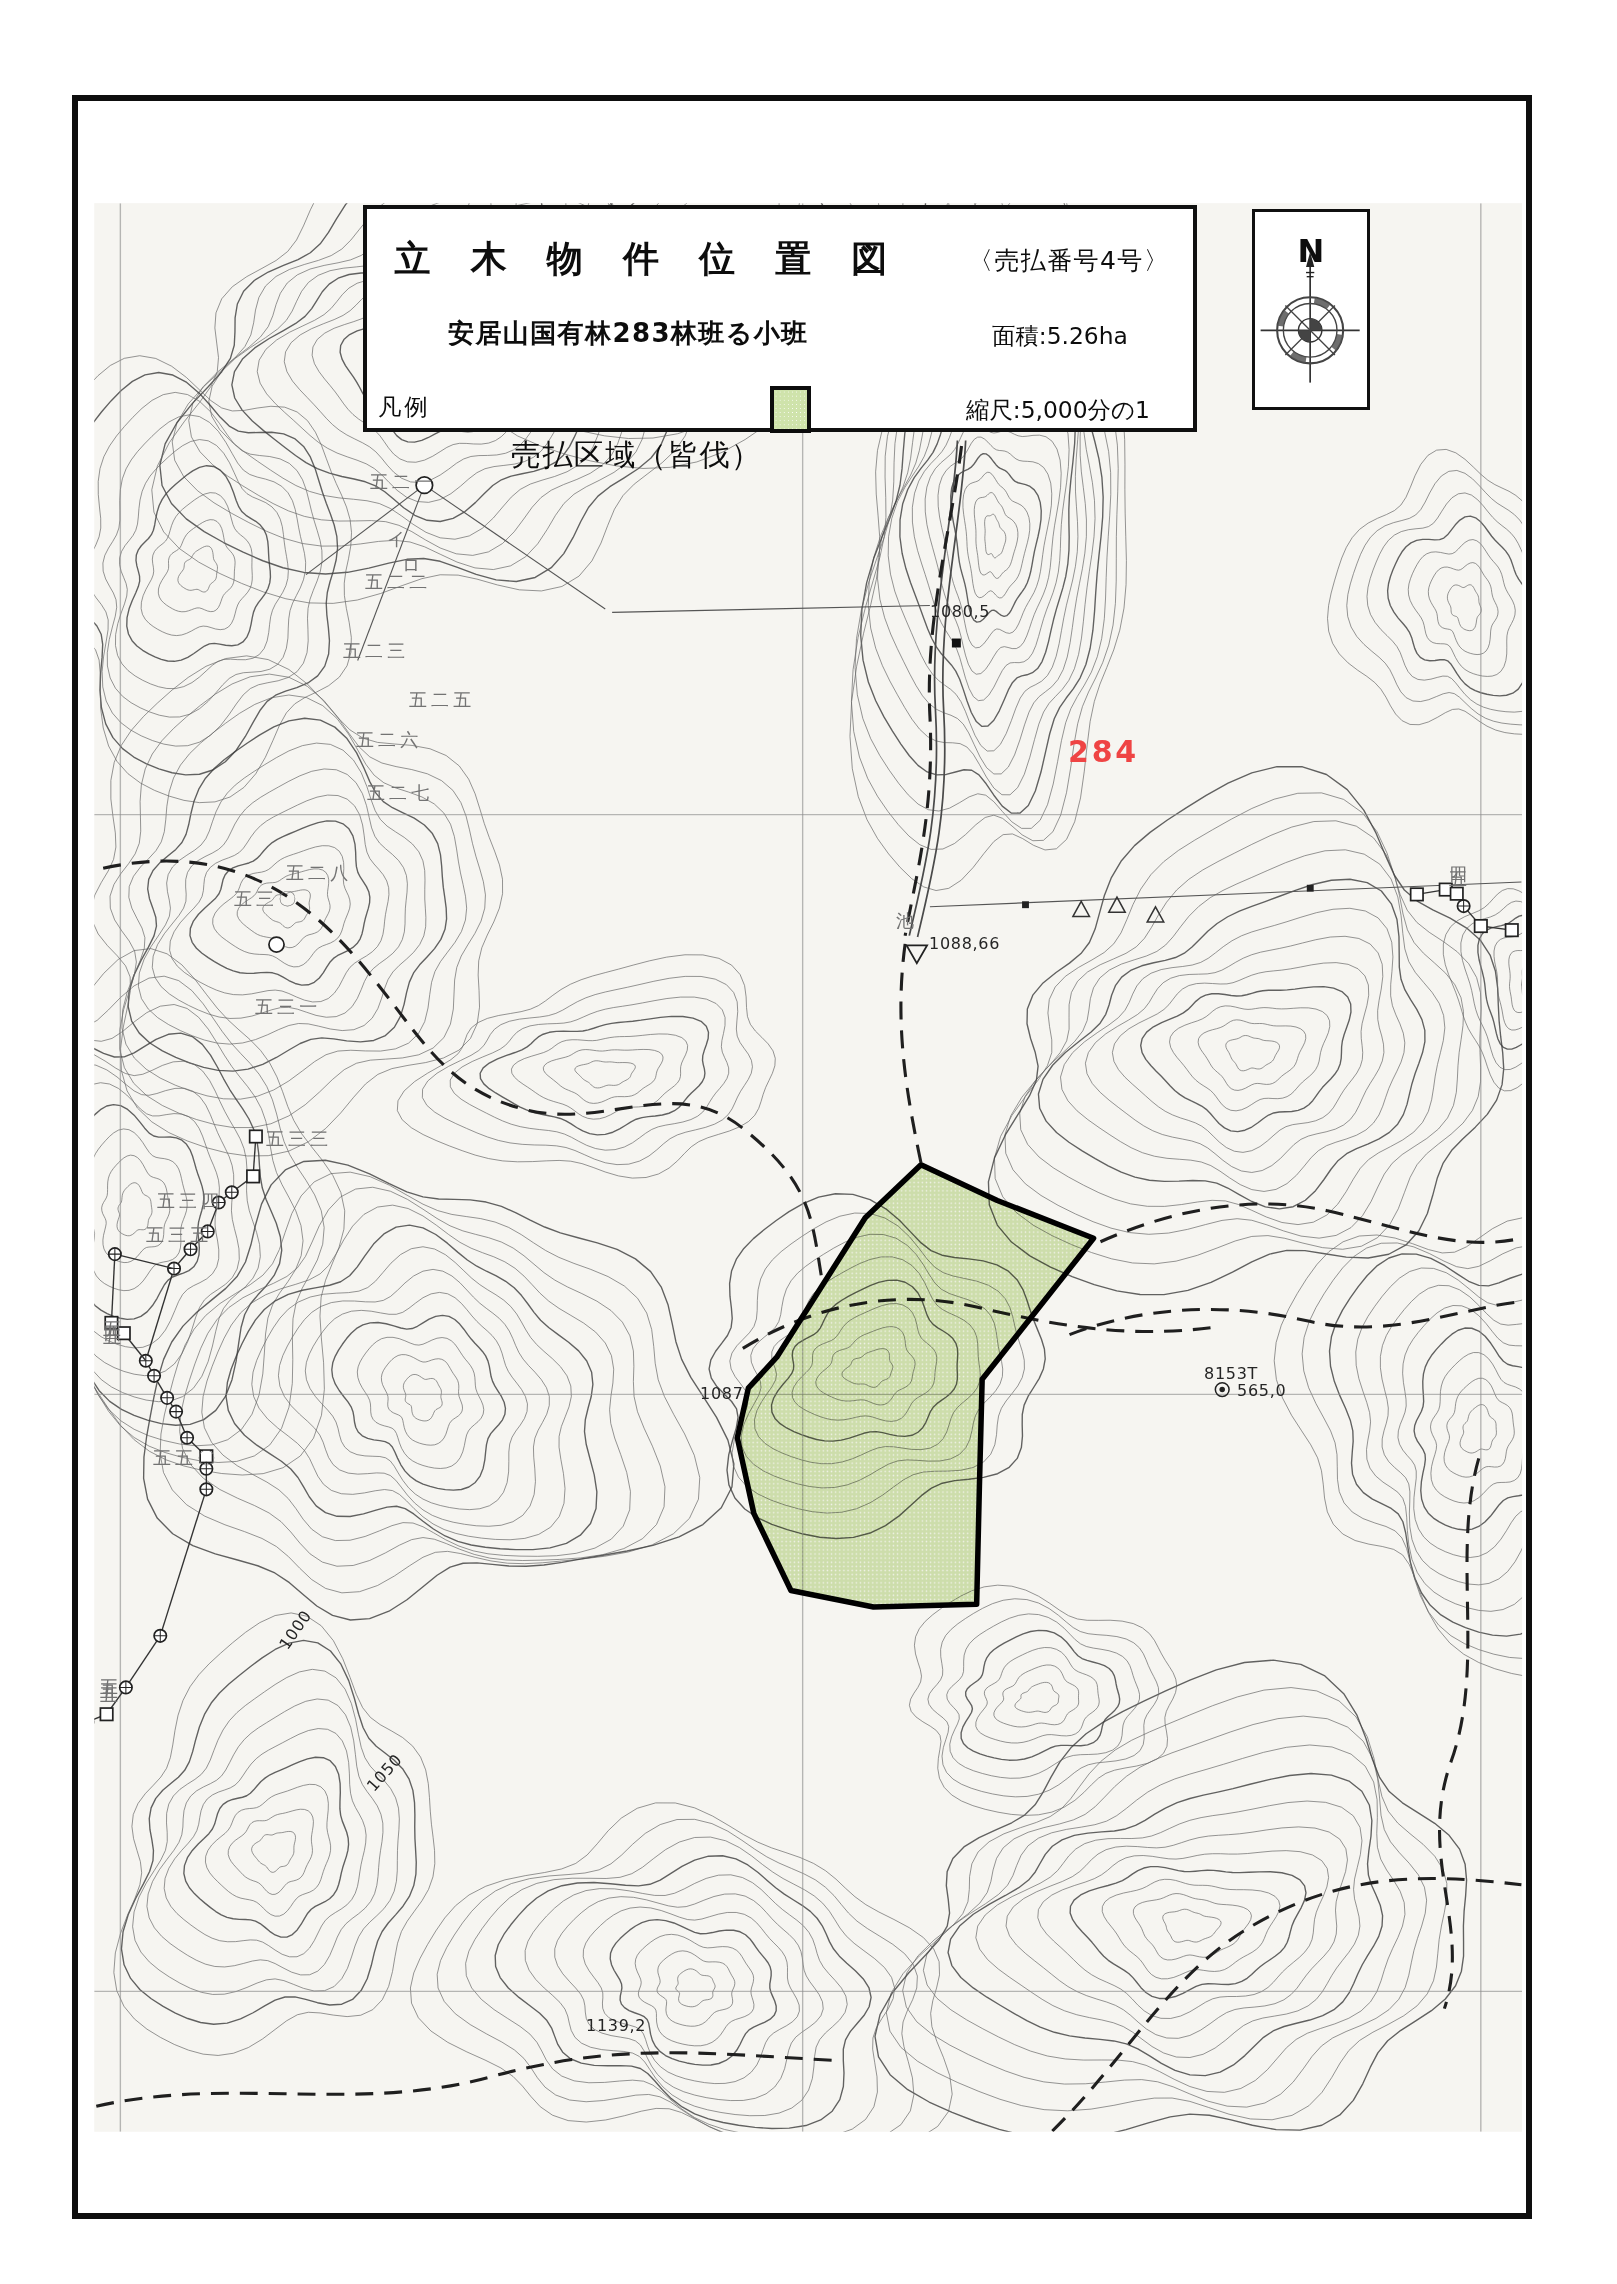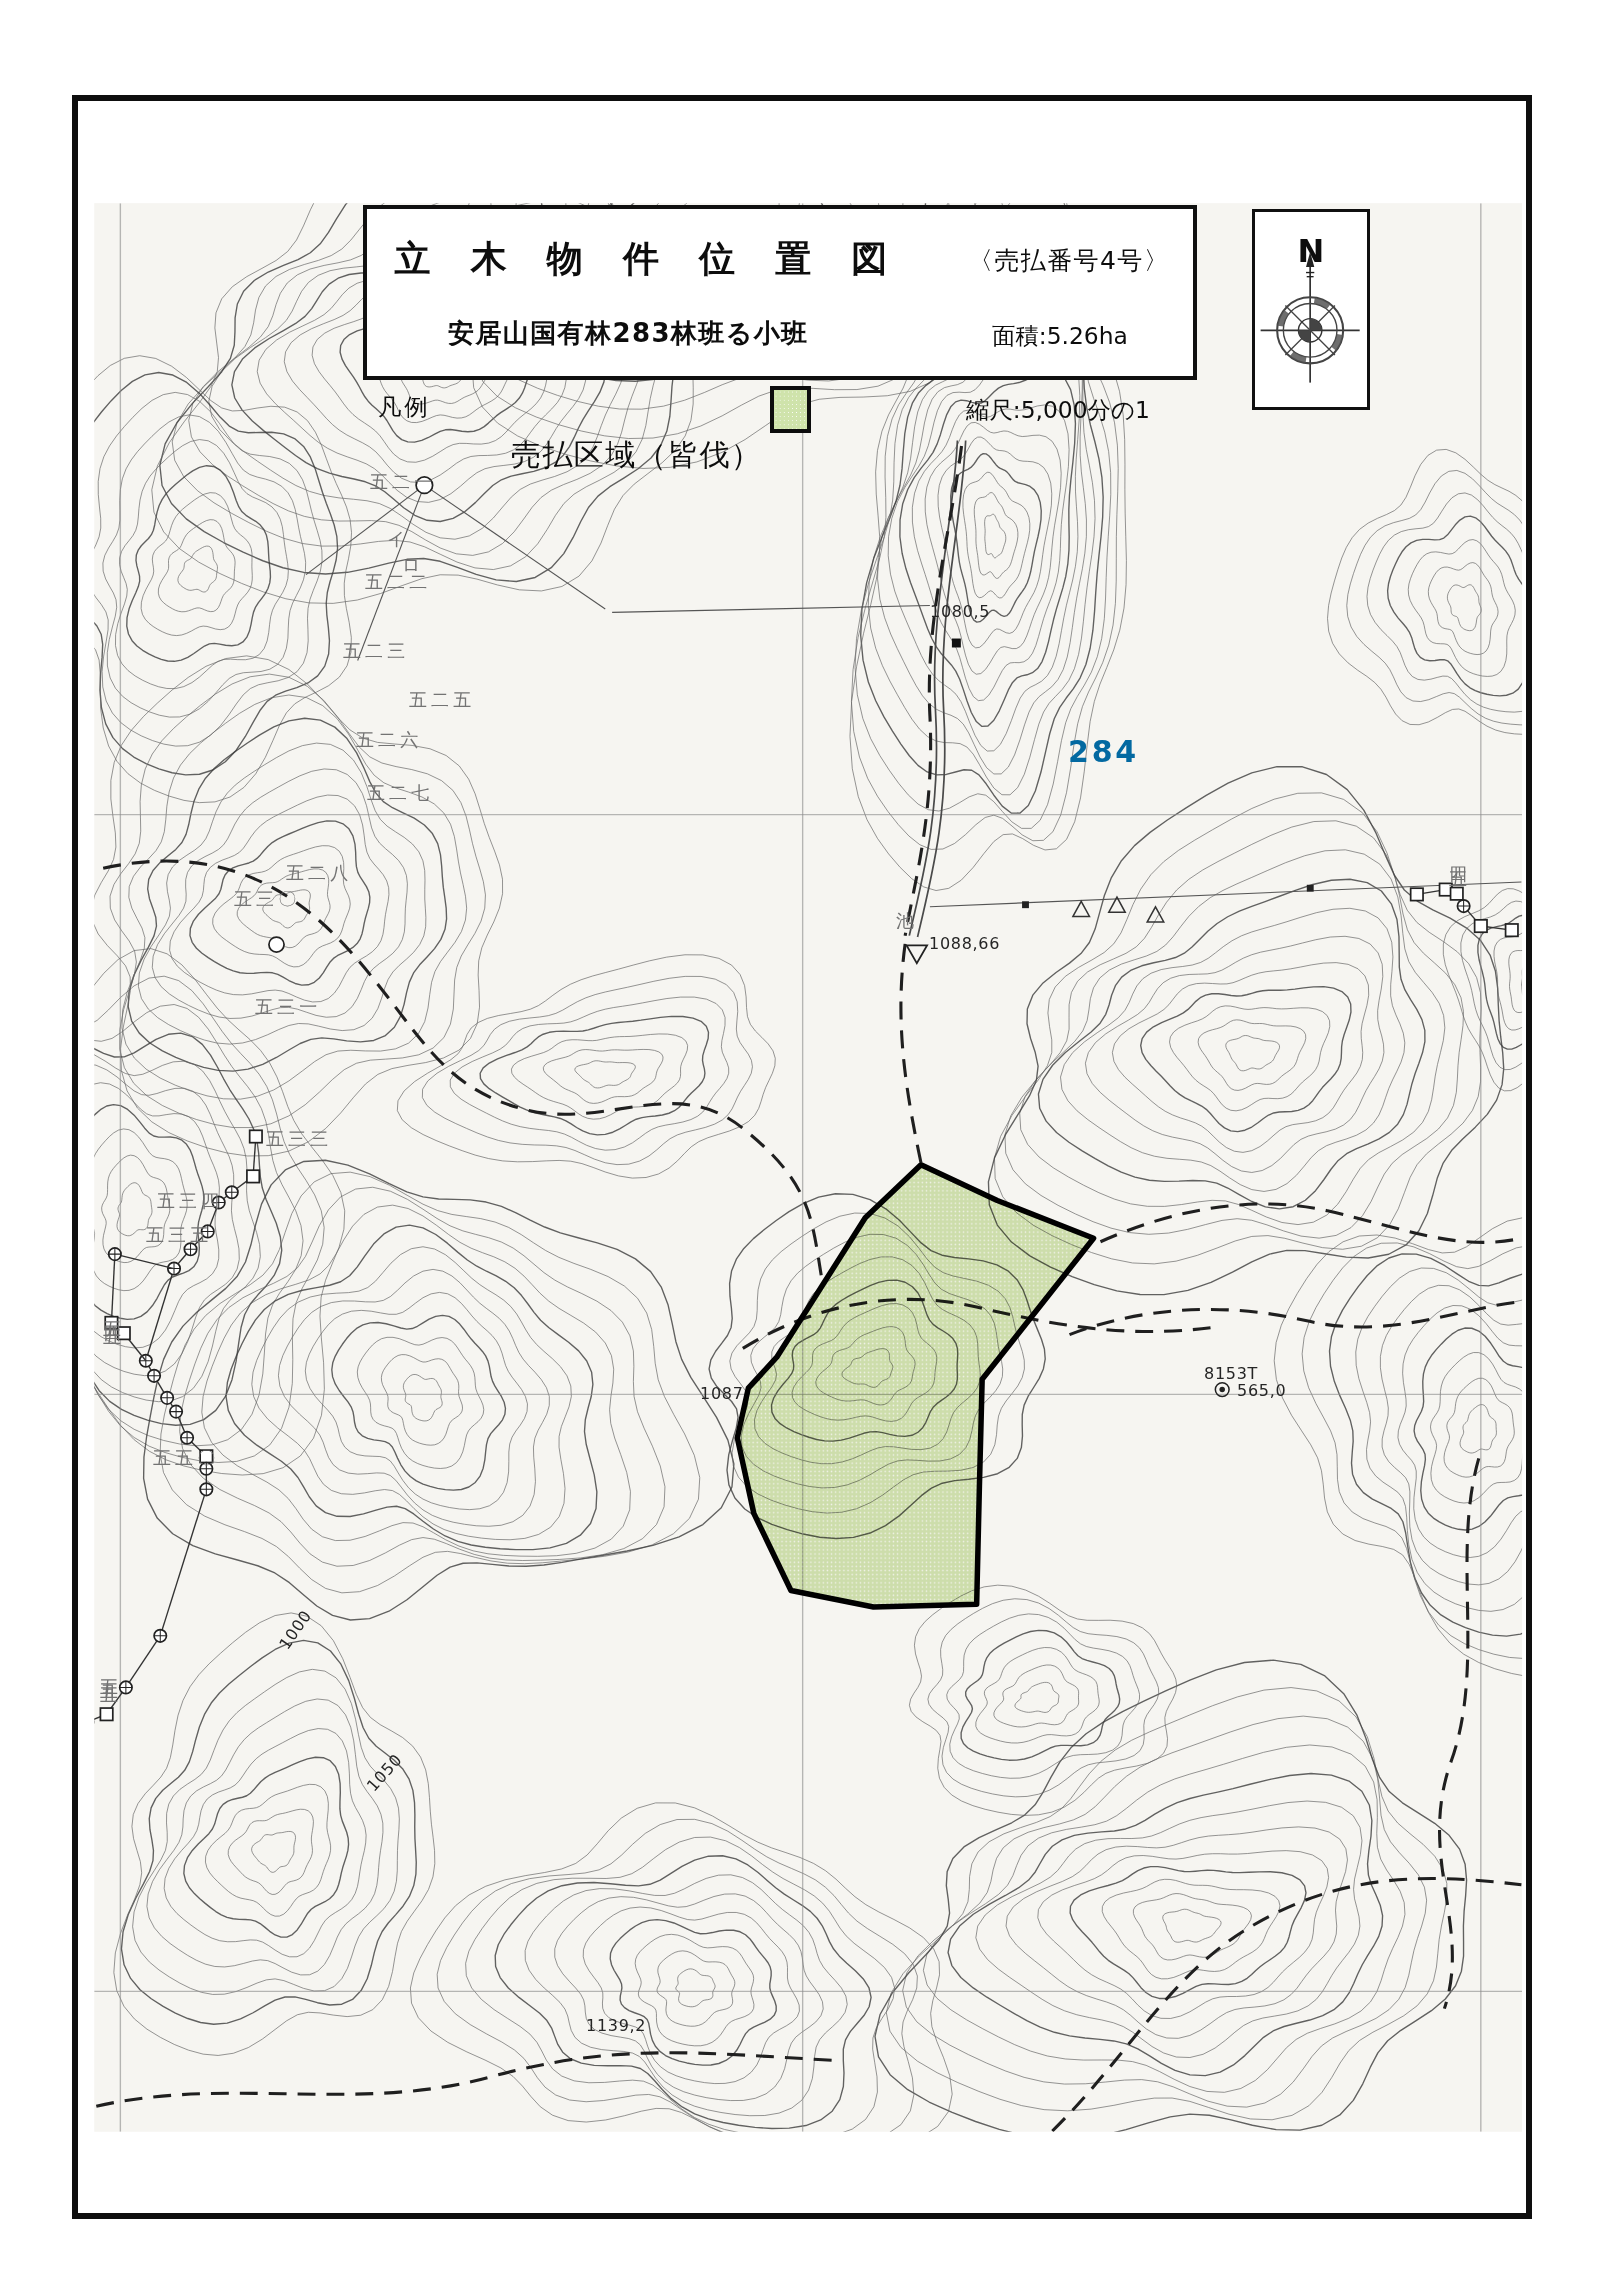--- a/index.html
+++ b/index.html
@@ -2,21 +2,21 @@
 <html style="font-size:11px"><head>
 <meta charset="utf-8">
 <style>
   html,body{margin:0;padding:0;background:#ffffff;}
   body{width:1617px;height:2284px;font-family:"DejaVu Sans","Liberation Sans",sans-serif;}
   .page{position:relative;width:1617px;height:2284px;overflow:hidden;background:#fff;}
   svg.map-canvas{position:absolute;left:0;top:0;}
   .frame{position:absolute;left:72px;top:95px;width:1460px;height:2124px;
          border:6.2px solid #0e0e0e;box-sizing:border-box;pointer-events:none;}
   
-  .title-box{position:absolute;left:363px;top:205px;width:834px;height:175px;
+  .title-box{position:absolute;left:363px;top:205px;width:834px;height:227px;
              background:#ffffff;border:4.1px solid #101010;box-sizing:border-box;}
   .title-box span{position:absolute;color:#0d0d0d;line-height:1;white-space:nowrap;}
   .t-title{left:27.5px;top:32px;font-size:36px;font-weight:bold;letter-spacing:13.8px;}
   .t-salenum{left:601px;top:39px;font-size:25px;letter-spacing:1.4px;}
   .t-forest{left:81px;top:111px;font-size:26px;font-weight:600;letter-spacing:1.4px;}
   .t-area{left:625px;top:116px;font-size:23.4px;}
   .t-legend-label{left:11px;top:187px;font-size:23.4px;letter-spacing:2.8px;}
   .t-legend-item{left:144px;top:187px;font-size:30px;letter-spacing:1.4px;margin-top:44px;}
   .t-scale{left:599px;top:190px;font-size:23.4px;}
   .legend-swatch{position:absolute;left:403px;top:177px;width:33px;height:39px;
@@ -29,21 +29,21 @@
                background:#fff;border:3.4px solid #101010;box-sizing:border-box;}
   .compass-n{position:absolute;left:0;right:0;top:23.4px;text-align:center;
              font-size:32px;font-weight:bold;color:#0d0d0d;line-height:1;}
   .compass-box svg{position:absolute;left:0;top:0;}
   
   .map-label{position:absolute;color:#737373;font-size:18px;letter-spacing:4.1px;
              line-height:1;white-space:nowrap;}
   .map-label.numeric{font-size:16px;letter-spacing:0.7px;color:#252525;font-weight:500;}
   .map-label.vertical{writing-mode:vertical-rl;letter-spacing:4.1px;}
   .compartment-label{position:absolute;left:1068px;top:737px;font-size:30px;
-                     font-weight:bold;letter-spacing:2.8px;color:#0369a1;line-height:1;}
+                     font-weight:bold;letter-spacing:2.8px;color:#ef4444;line-height:1;}
 </style>
 </head>
 <body>
 
 <div class="page">
 
   <svg class="map-canvas" width="1617" height="2284" viewBox="0 0 2351 3320">
       <defs>
         <clipPath id="scan">
           <rect x="137" y="295" width="2076" height="2804"></rect>

